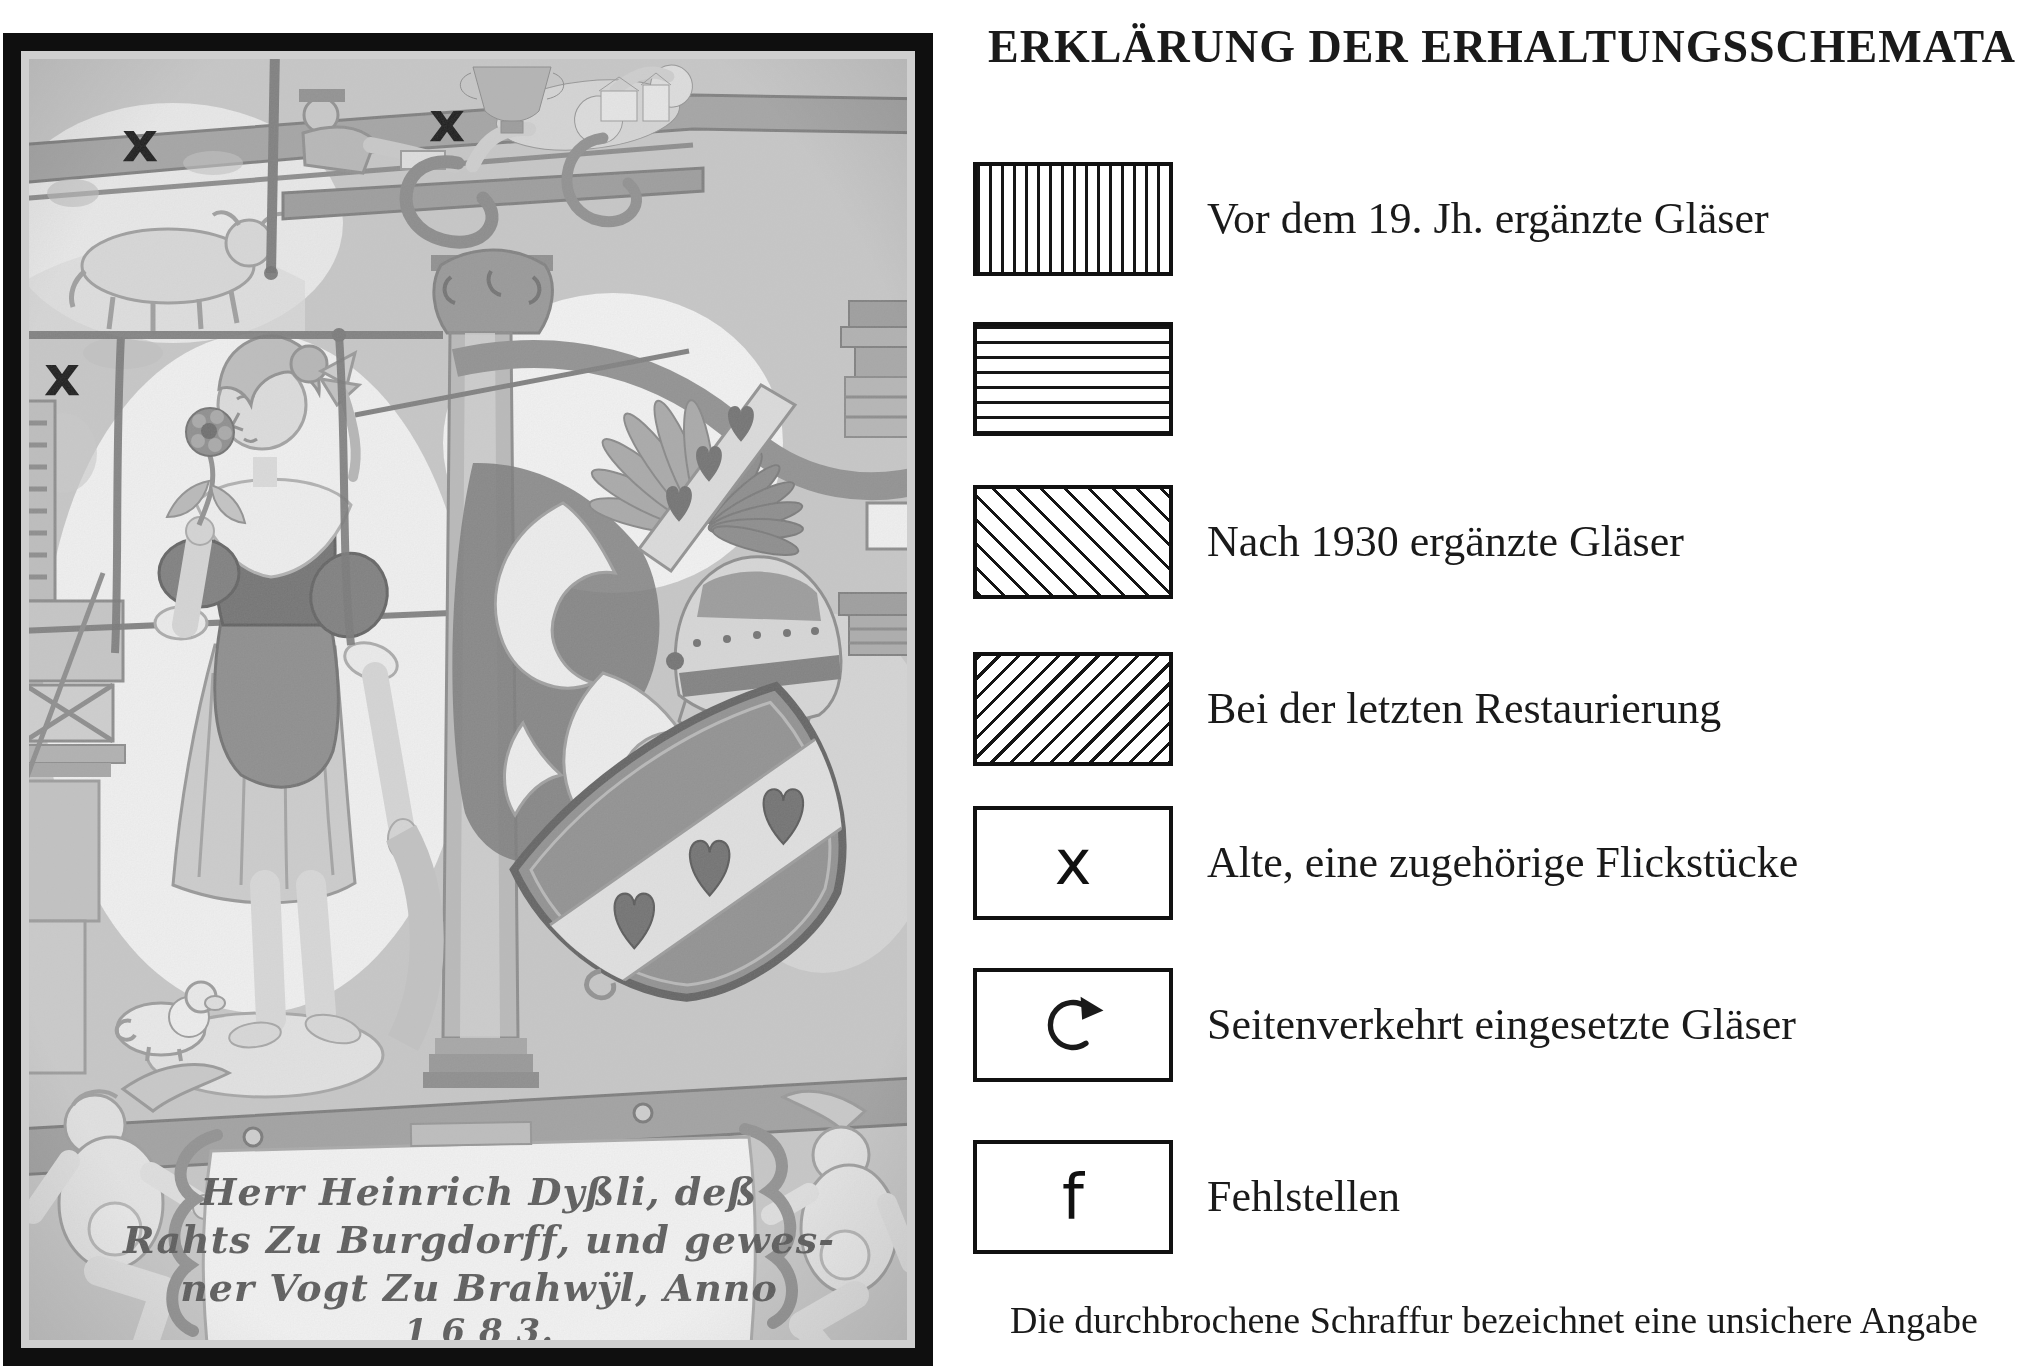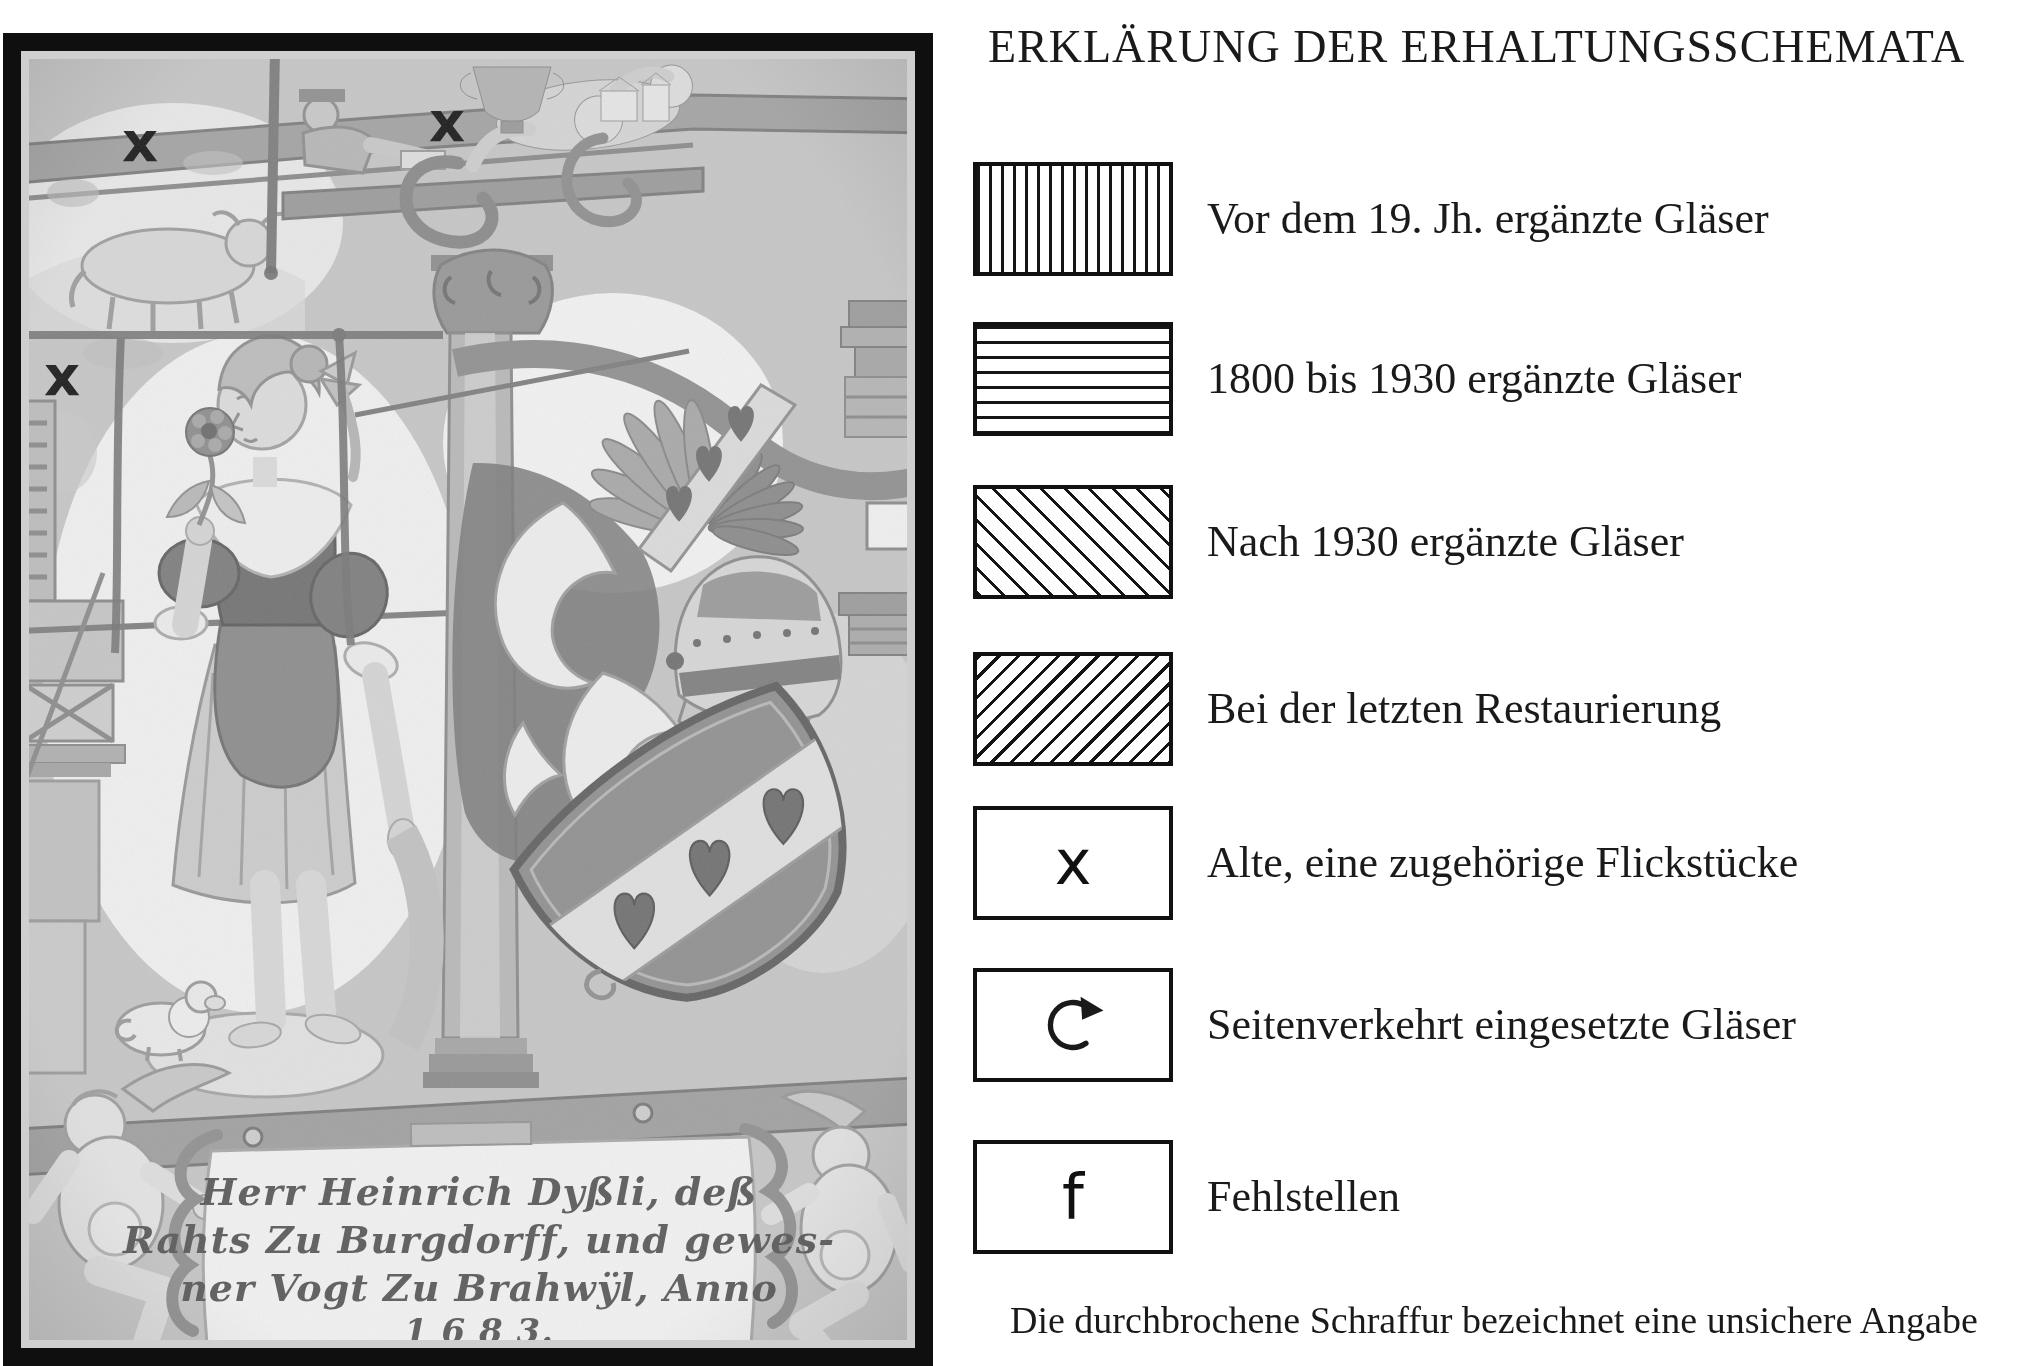--- a/index.html
+++ b/index.html
@@ -5,21 +5,21 @@
   html,body{margin:0;padding:0;background:#ffffff;}
   body{position:relative;width:2024px;height:1366px;overflow:hidden;
        font-family:"Liberation Serif",serif;color:#1a1a1a;}
 
   
   .panel-photo{position:absolute;left:3px;top:33px;width:930px;height:1333px;margin:0;}
   .panel-photo svg{display:block;width:100%;height:100%;}
 
   
   .page-title{position:absolute;left:988px;top:20px;margin:0;
-              font-size:46px;font-weight:400;letter-spacing:1px;white-space:nowrap;}
+              font-size:46px;font-weight:700;letter-spacing:1px;white-space:nowrap;}
   .legend-row{position:absolute;left:973px;height:114px;display:flex;align-items:center;}
   .sw{width:192px;height:106px;border:4px solid #111;background:#fff;flex:0 0 auto;
       display:flex;align-items:center;justify-content:center;}
   .p-vert {background-image:repeating-linear-gradient(90deg,#151515 0 3px,transparent 3px 12px);}
   .p-horz {background-image:repeating-linear-gradient(180deg,#151515 0 3.5px,transparent 3.5px 15px);}
   .p-back {background-image:repeating-linear-gradient(45deg,#151515 0 3px,transparent 3px 17px);}
   .p-slash{background-image:repeating-linear-gradient(135deg,#151515 0 3px,transparent 3px 14px);}
   .sym{font-family:"DejaVu Sans",sans-serif;font-size:62px;line-height:1;color:#111;}
   .lab{margin-left:34px;font-size:44px;line-height:1.28;white-space:nowrap;}
   .lab .ln{display:block;}
@@ -326,21 +326,20 @@
 
 <h1 class="page-title">ERKLÄRUNG DER ERHALTUNGSSCHEMATA</h1>
 
 <div class="legend-row" style="top:162px">
   <div class="sw p-vert"></div>
   <div class="lab">Vor dem 19. Jh. ergänzte Gläser</div>
 </div>
 
 <div class="legend-row" style="top:322px">
   <div class="sw p-horz"></div>
-  <div class="lab">1800 bis 1930 ergänzte Gläser</div>
 </div>
 
 <div class="legend-row" style="top:485px">
   <div class="sw p-back"></div>
   <div class="lab">Nach 1930 ergänzte Gläser</div>
 </div>
 
 <div class="legend-row" style="top:652px">
   <div class="sw p-slash"></div>
   <div class="lab">

